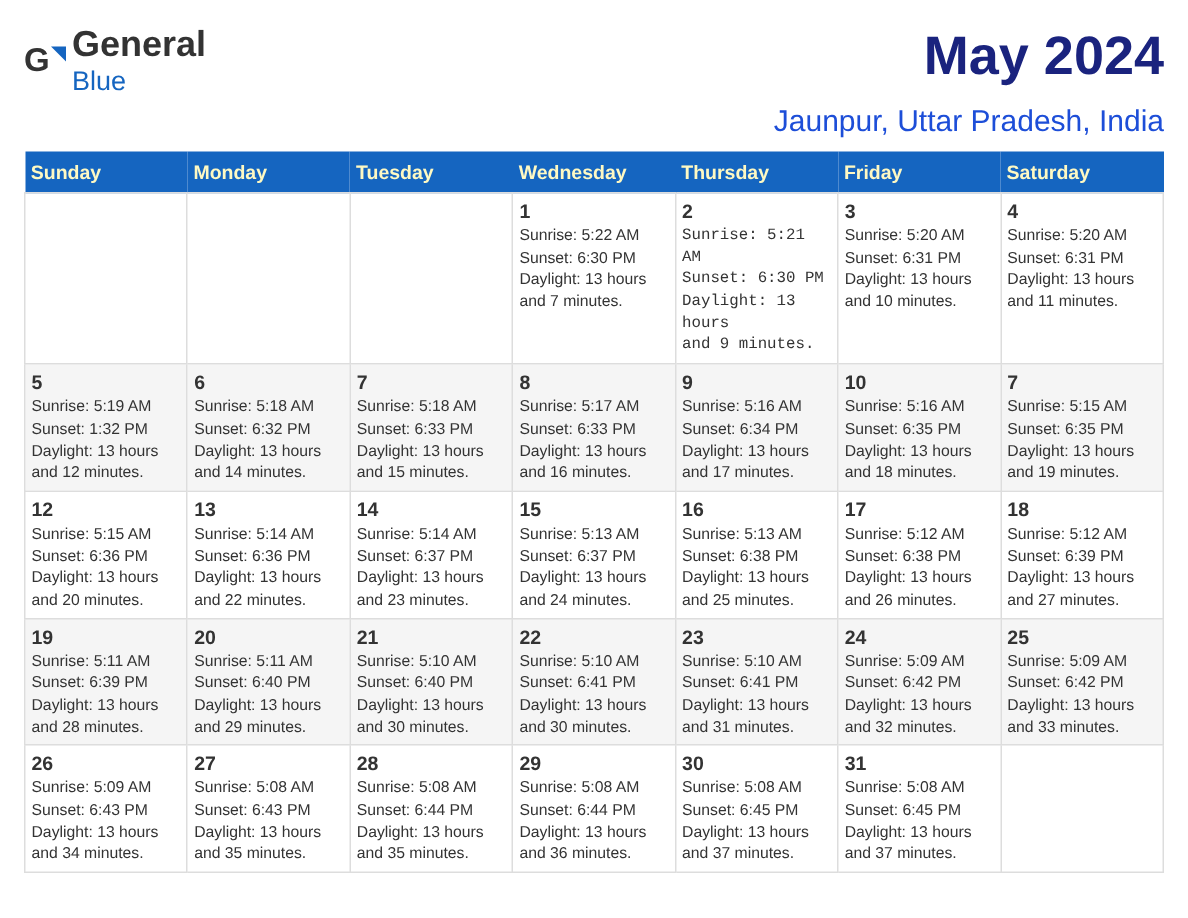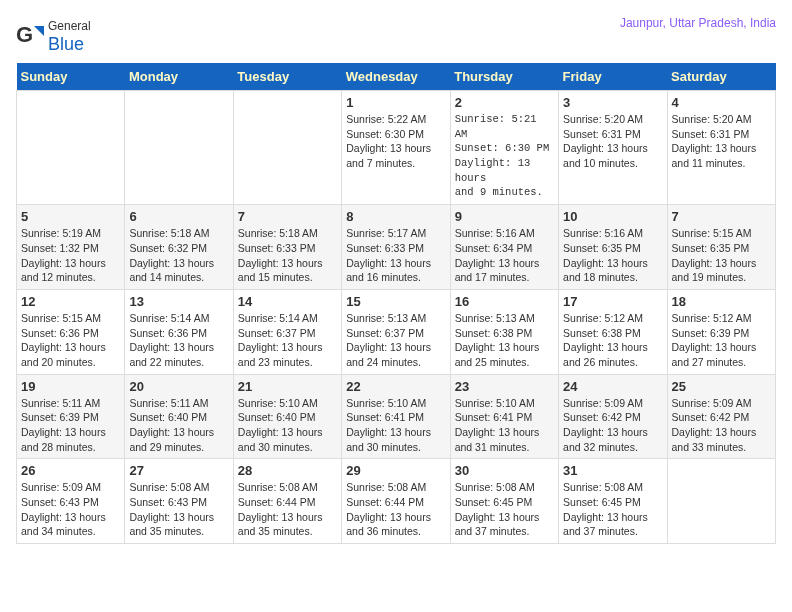--- a/index.html
+++ b/index.html
@@ -15,22 +15,22 @@
       justify-content: space-between;
       align-items: flex-start;
       margin-bottom: 8px;
     }
     .logo {
       display: flex;
       align-items: center;
       gap: 4px;
     }
     .logo-text-general {
-      font-size: 12px;
-      font-weight: normal;
+      font-size: 24px;
+      font-weight: bold;
       color: #333;
       text-align: right;
     }
     .logo-text-blue {
       font-size: 18px;
       font-weight: normal;
       color: #1565c0;
     }
     .logo-icon {
       width: 28px;
@@ -38,22 +38,23 @@
     }
     .title-area {
       text-align: right;
     }
     .month-year {
       font-size: 36px;
       font-weight: bold;
       color: #1a237e;
     }
     .location {
-      font-size: 12px;
-      color: #8b5cf6;
+      font-size: 20px;
+      color: #1d4ed8;
+      margin-top: 12px;
     }
     table {
       width: 100%;
       border-collapse: collapse;
       table-layout: fixed;
     }
     thead tr th {
       background-color: #1565c0;
       color: #fef9c3;
       font-size: 13px;
@@ -97,20 +98,21 @@
     <svg class="logo-icon" viewBox="0 0 28 28" xmlns="http://www.w3.org/2000/svg">
       <text x="0" y="20" font-size="22" font-family="Arial" font-weight="bold" fill="#333">G</text>
       <polygon points="18,4 28,4 28,14" fill="#1565c0"></polygon>
     </svg>
     <div>
       <span class="logo-text-general">General</span><br>
       <span class="logo-text-blue">Blue</span>
     </div>
   </div>
   <div class="title-area">
+    <div class="month-year">May 2024</div>
     <div class="location">Jaunpur, Uttar Pradesh, India</div>
   </div>
 </div>
 
 <table>
   <thead>
     <tr>
     <th>Sunday</th>
         <th>Monday</th>
         <th>Tuesday</th>

